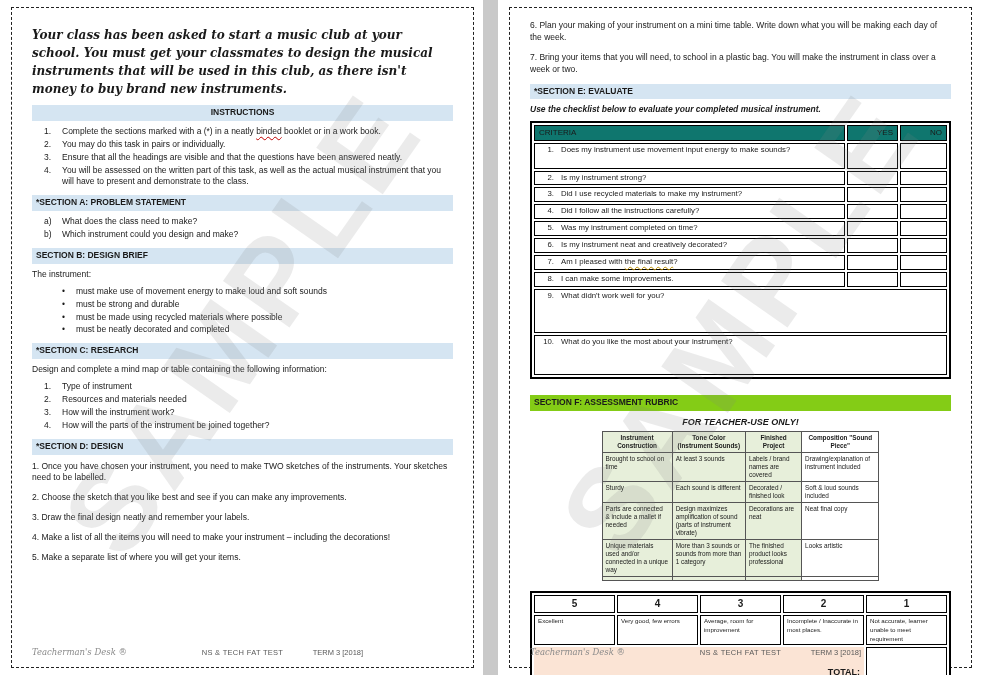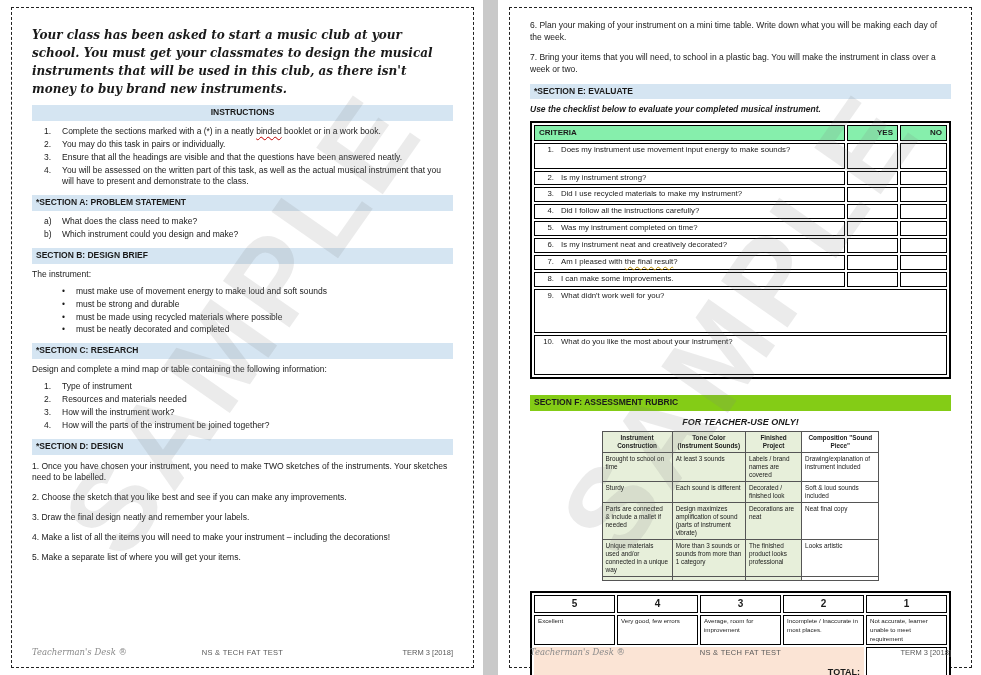--- a/index.html
+++ b/index.html
@@ -95,40 +95,40 @@
     z-index: 1;
   }
   .footer .brand {
     flex: 1;
     font-family: "DejaVu Serif", serif;
     font-style: italic;
     font-size: 8.5px;
     color: #8a8a8a;
   }
   .footer .mid { flex: 1; text-align: center; letter-spacing: 0.3px; margin-top: 15px; }
-  .footer .right { flex: 1; text-align: right; }
+  .footer .right { flex: 1; }
   
   table.checklist {
     width: 100%;
     border-collapse: separate;
     border-spacing: 2px;
     border: 2px solid #000;
     background: #fff;
     margin: 3px 0 8px 0;
     font-size: 7.8px;
   }
   table.checklist td, table.checklist th {
     border: 1px solid #000;
     padding: 1px 4px;
     vertical-align: top;
     text-align: left;
   }
   table.checklist th {
-    background: #86efac;
-    font-weight: bold;
+    background: #0f766e;
+    font-weight: normal;
     font-size: 8px;
   }
   table.checklist .col-yn { width: 11.5%; padding-left: 29px; }
   table.checklist .crit { display: flex; }
   table.checklist .crit .n { width: 22px; flex: 0 0 auto; text-align: right; padding-right: 7px; }
   table.checklist .row-tall td { height: 26px; }
   table.checklist .row-open-1 td { height: 44px; }
   table.checklist .row-open-2 td { height: 40px; }
   
   .rubric-subtitle {

